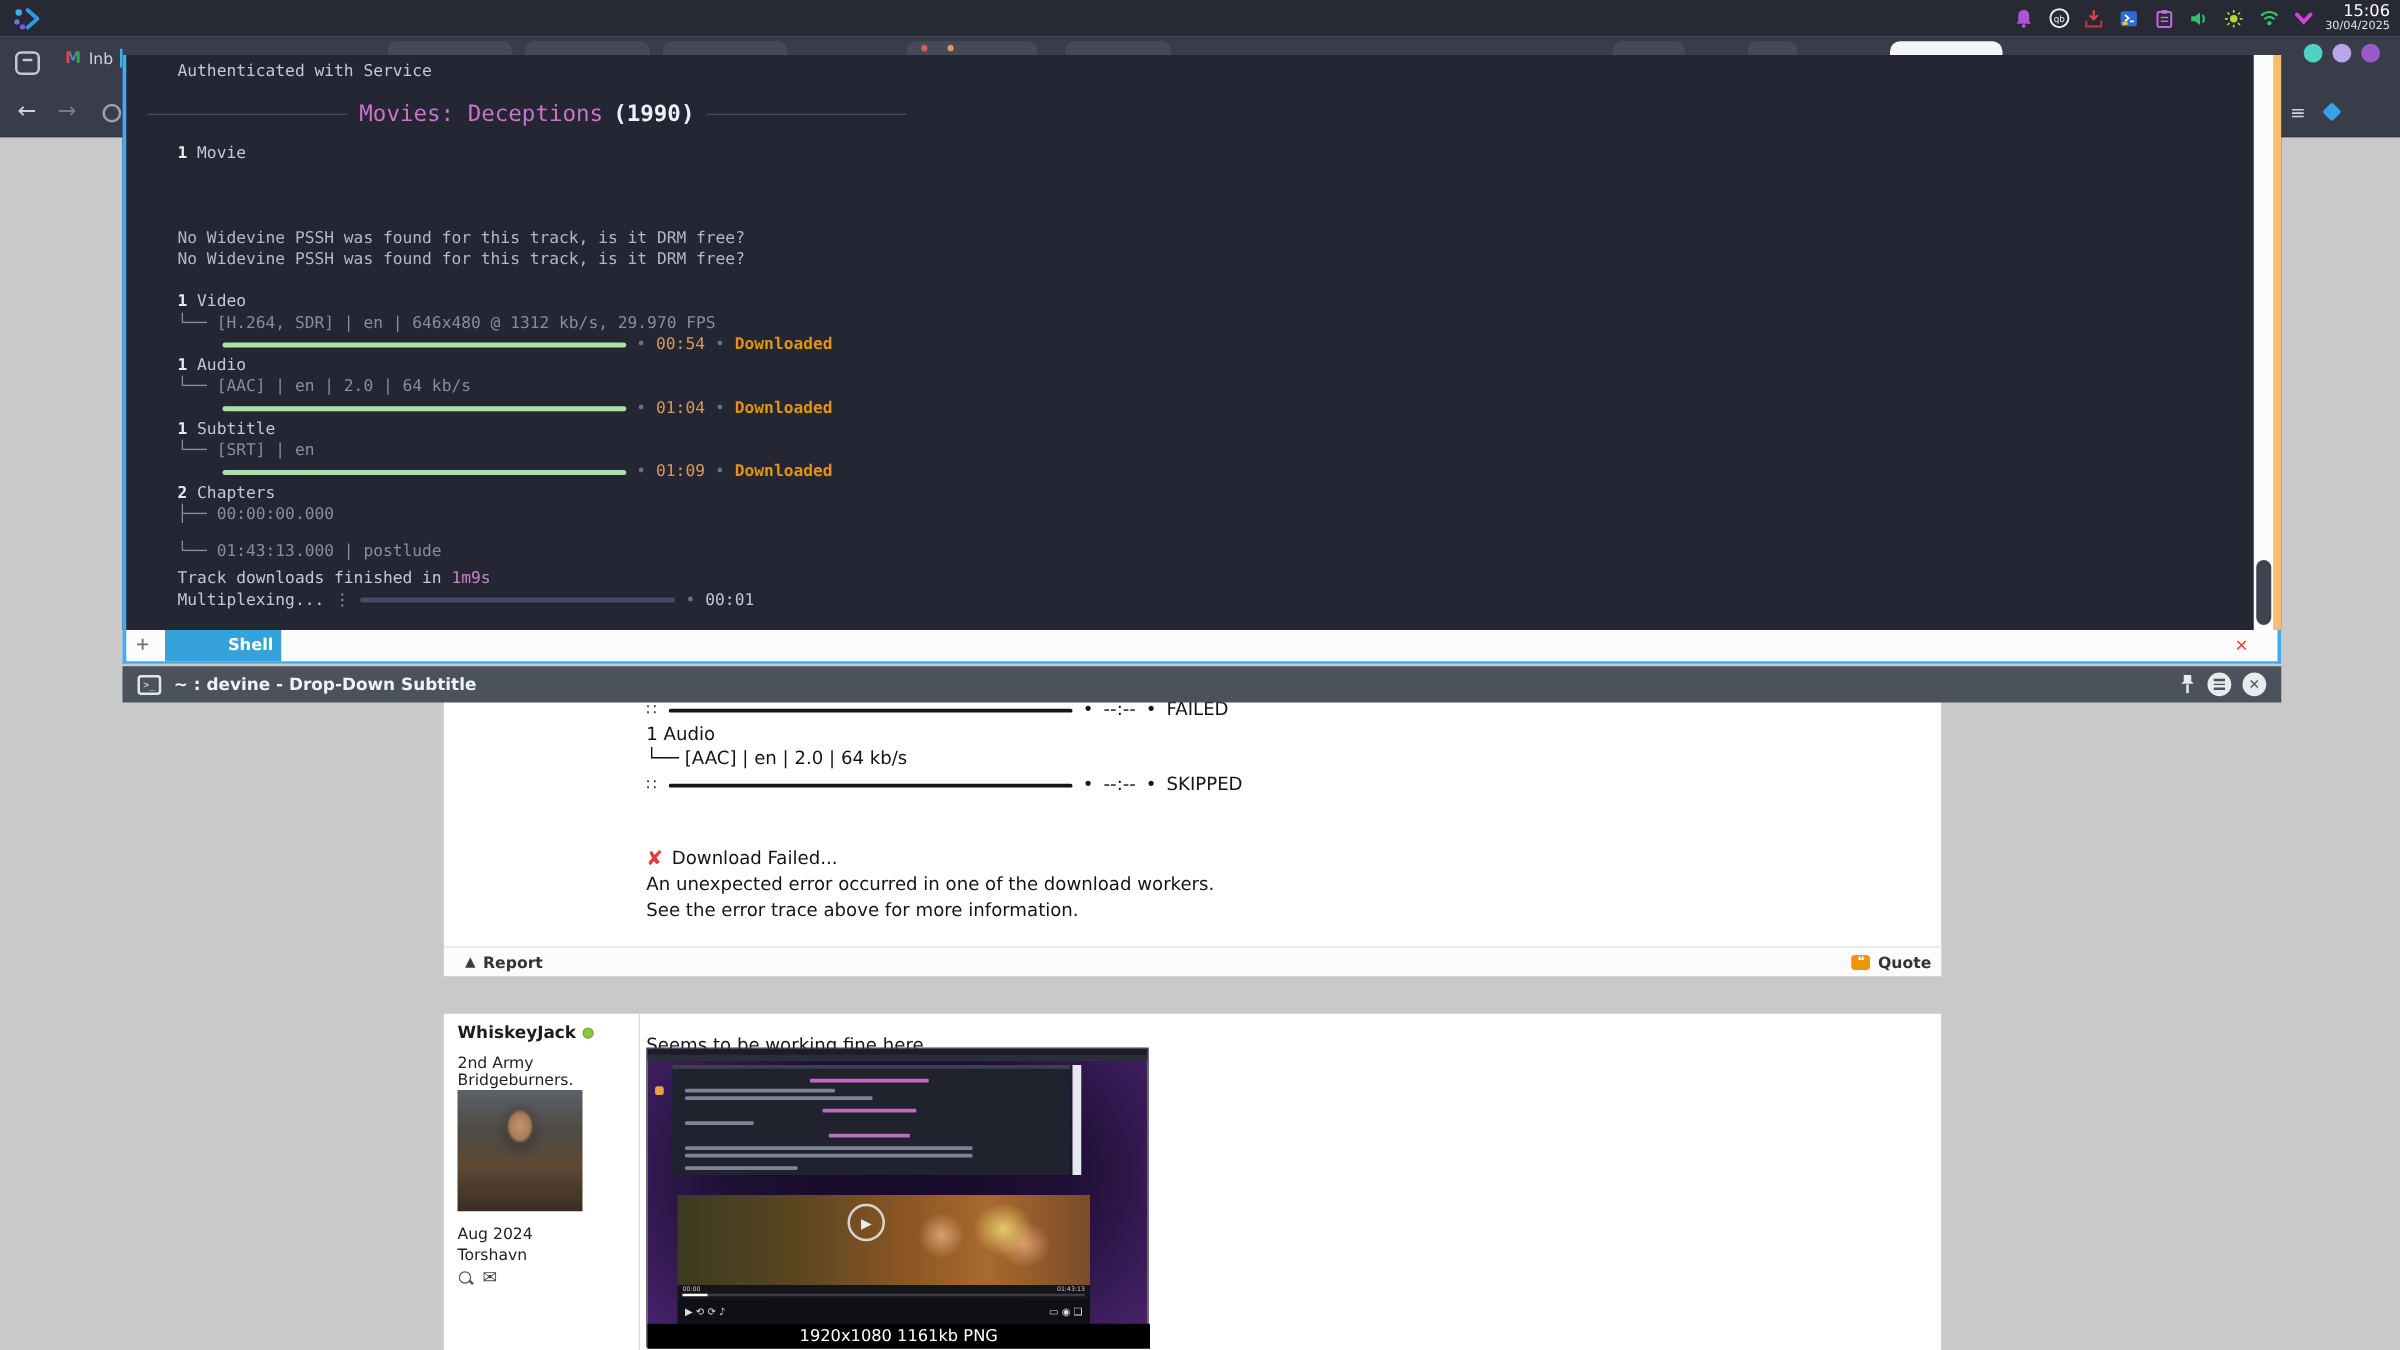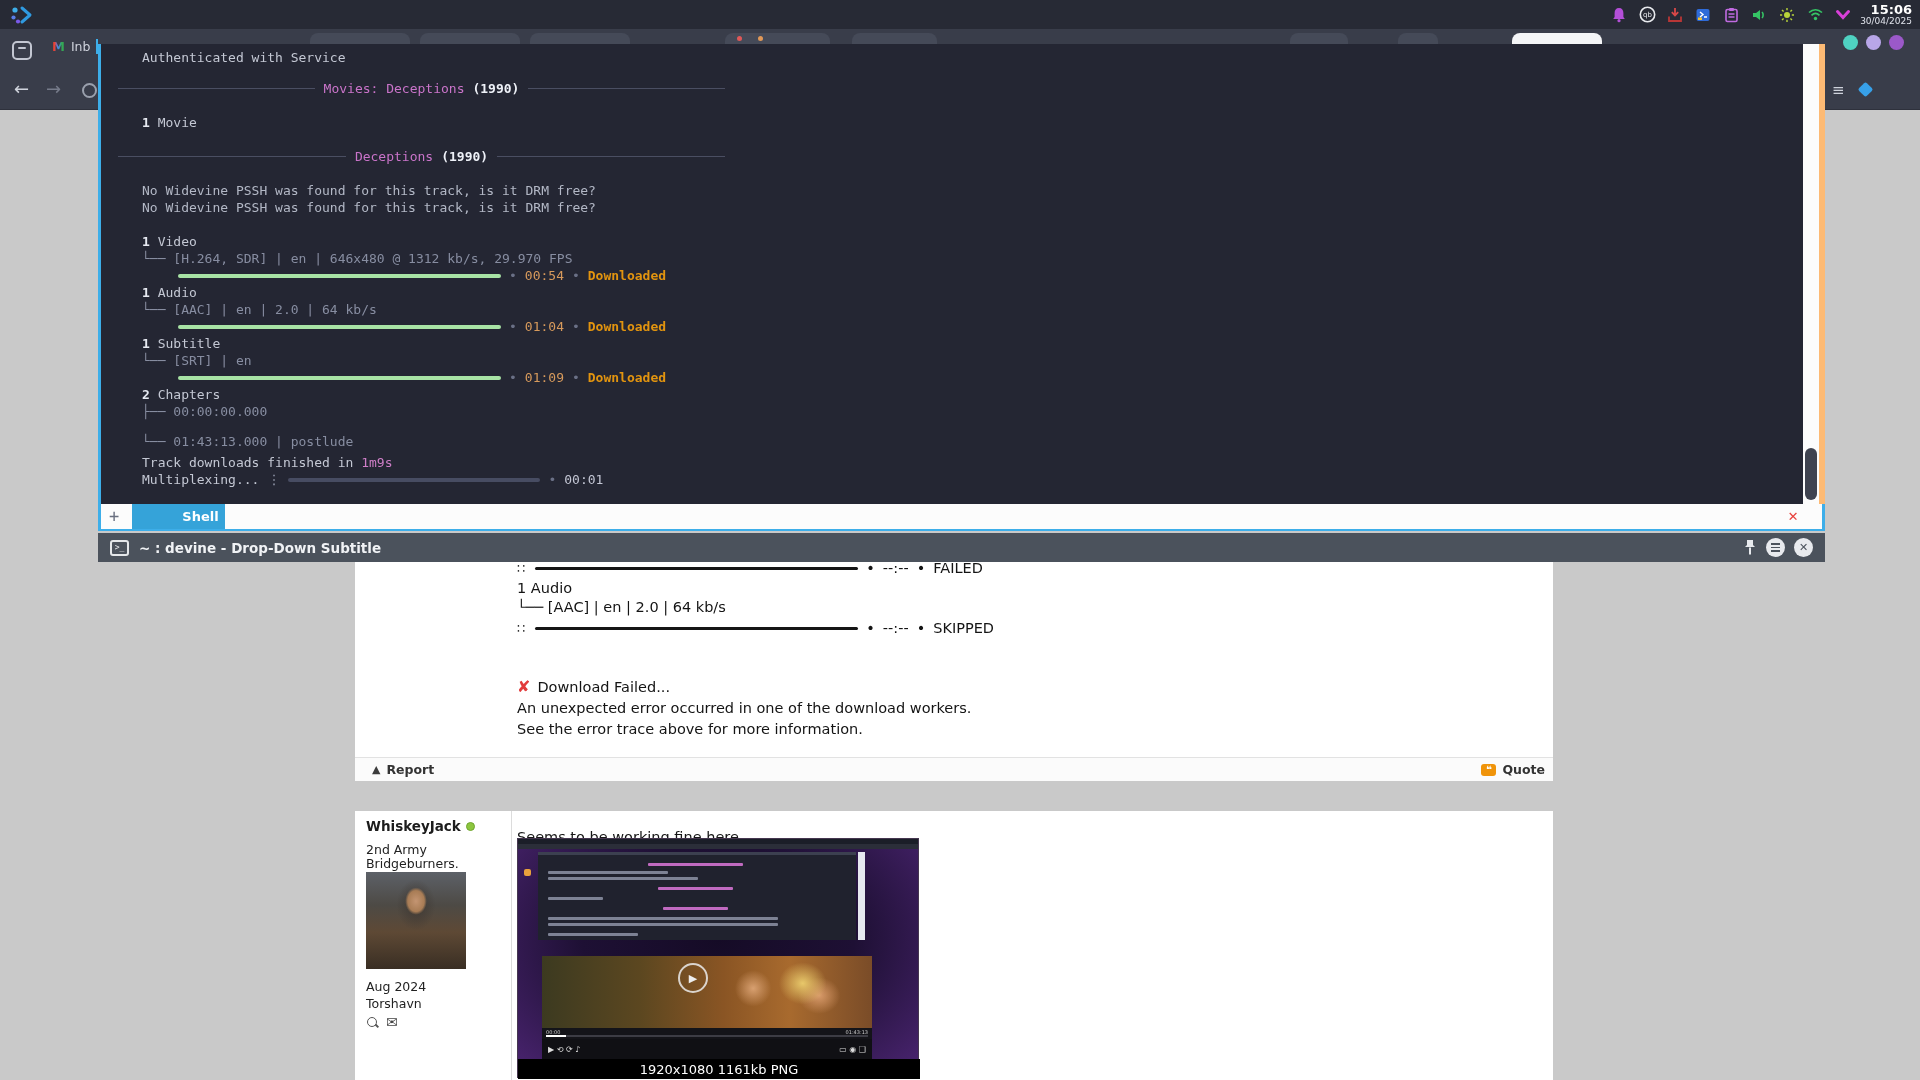--- a/index.html
+++ b/index.html
@@ -5,21 +5,21 @@
   html,body{margin:0;padding:0;background:#14161d;}
   *{box-sizing:border-box;}
   .screen{position:relative;width:1920px;height:1080px;overflow:hidden;background:#20222c;font-family:"DejaVu Sans",sans-serif;}
 
   
   .panel{position:absolute;top:0;left:0;right:0;height:29px;background:#272a35;display:flex;align-items:center;padding:0 8px;z-index:90;}
   .panel .logo{width:28px;height:24px;display:flex;align-items:center;justify-content:center;}
   .tray{margin-left:auto;display:flex;align-items:center;gap:10px;}
   .tray .ticon{width:18px;height:18px;display:flex;align-items:center;justify-content:center;}
   .clock{text-align:right;color:#fff;line-height:1.05;margin-left:8px;}
-  .clock .t{font-size:13px;font-weight:bold;}
+  .clock .t{font-size:13px;font-weight:normal;}
   .clock .d{font-size:9px;color:#dfe2ea;}
 
   
   .browser{position:absolute;top:29px;left:0;right:0;bottom:0;background:#c9c9c9;}
   .tabstrip{position:absolute;top:0;left:0;right:0;height:43px;background:#393d4a;z-index:1;}
   .tabfrag{position:absolute;top:4px;height:39px;border-radius:8px 8px 0 0;background:#454a58;}
   .tabfrag.white{background:#f4f5f7;}
   .favdot{position:absolute;top:7px;width:5px;height:5px;border-radius:50%;}
   .boxicon{position:absolute;left:12px;top:12px;width:20px;height:19px;border:2px solid #c3c7d2;border-radius:5px;}
   .boxicon::after{content:"";position:absolute;left:4px;top:4px;width:8px;height:2px;background:#c3c7d2;border-radius:1px;}
@@ -99,21 +99,21 @@
 
   
   .yakuake{position:absolute;left:98px;top:44px;width:1727px;height:518px;z-index:50;font-family:"DejaVu Sans Mono",monospace;}
   .tcontent{position:absolute;left:0;top:0;width:100%;height:460px;background:#242633;border-left:3px solid #3daee9;border-right:6px solid #fdba74;}
   .tscroll{position:absolute;right:0;top:0;width:16px;height:100%;background:#fcfcfc;}
   .tthumb{position:absolute;right:2px;top:404px;width:12px;height:52px;background:#3f4350;border-radius:6px;}
   .tl{position:absolute;left:41px;font-size:13px;line-height:15px;color:#c4c8d4;white-space:pre;}
   .tl .num{font-weight:bold;color:#e7eaf2;}
   .tl.dim{color:#878da1;}
   .tl.warn{color:#b3b8c6;}
-  .thead{position:absolute;left:17px;width:607px;display:flex;align-items:center;gap:9px;font-size:13px;}
+  .thead{position:absolute;left:17px;width:607px;display:flex;align-items:center;gap:9px;font-size:18px;}
   .thead .rule{flex:1;height:1px;background:#4a4e62;}
   .thead .pink{color:#ca74ca;}
   .thead .yr{color:#eef1f8;font-weight:bold;margin-left:8px;}
   .tbar{position:absolute;left:77px;display:flex;align-items:center;gap:8px;font-size:13px;}
   .tbar .bar{width:323px;height:4px;border-radius:2px;background:#a8e3a5;}
   .tbar .dot{color:#6a7086;}
   .tbar .time{color:#d79a5c;}
   .tbar .status{color:#e2940f;font-weight:bold;}
   .mux{position:absolute;left:41px;display:flex;align-items:center;gap:8px;font-size:13px;color:#c4c8d4;}
   .mux .spin{color:#9aa0b2;}
@@ -351,25 +351,20 @@
       <div class="tl" style="top:6px;">Authenticated with Service</div>
 
       <div class="thead" style="top:37px;">
         <span class="rule"></span>
         <span><span class="pink">Movies: Deceptions</span><span class="yr">(1990)</span></span>
         <span class="rule"></span>
       </div>
 
       <div class="tl" style="top:71px;"><span class="num">1</span> <span>Movie</span></div>
 
-      <div class="thead" style="top:105px;">
-        <span class="rule"></span>
-        <span><span class="pink">Deceptions</span><span class="yr">(1990)</span></span>
-        <span class="rule"></span>
-      </div>
 
       <div class="tl warn" style="top:139px;">No Widevine PSSH was found for this track, is it DRM free?</div>
       <div class="tl warn" style="top:156px;">No Widevine PSSH was found for this track, is it DRM free?</div>
 
       <div class="tl" style="top:190px;"><span class="num">1</span> <span>Video</span></div>
       <div class="tl dim" style="top:207px;">└── [H.264, SDR] | en | 646x480 @ 1312 kb/s, 29.970 FPS</div>
       <div class="tbar" style="top:224px;">
         <span class="bar"></span>
         <span class="dot">•</span>
           <span class="time">00:54</span>

